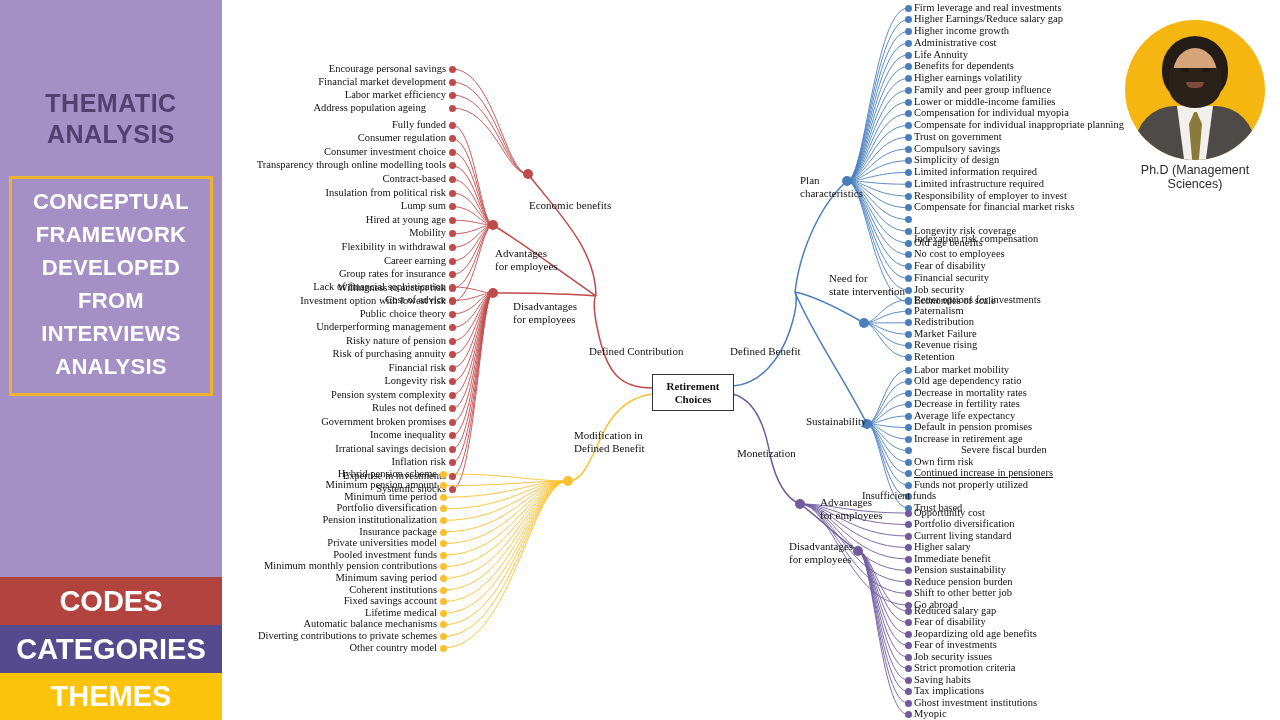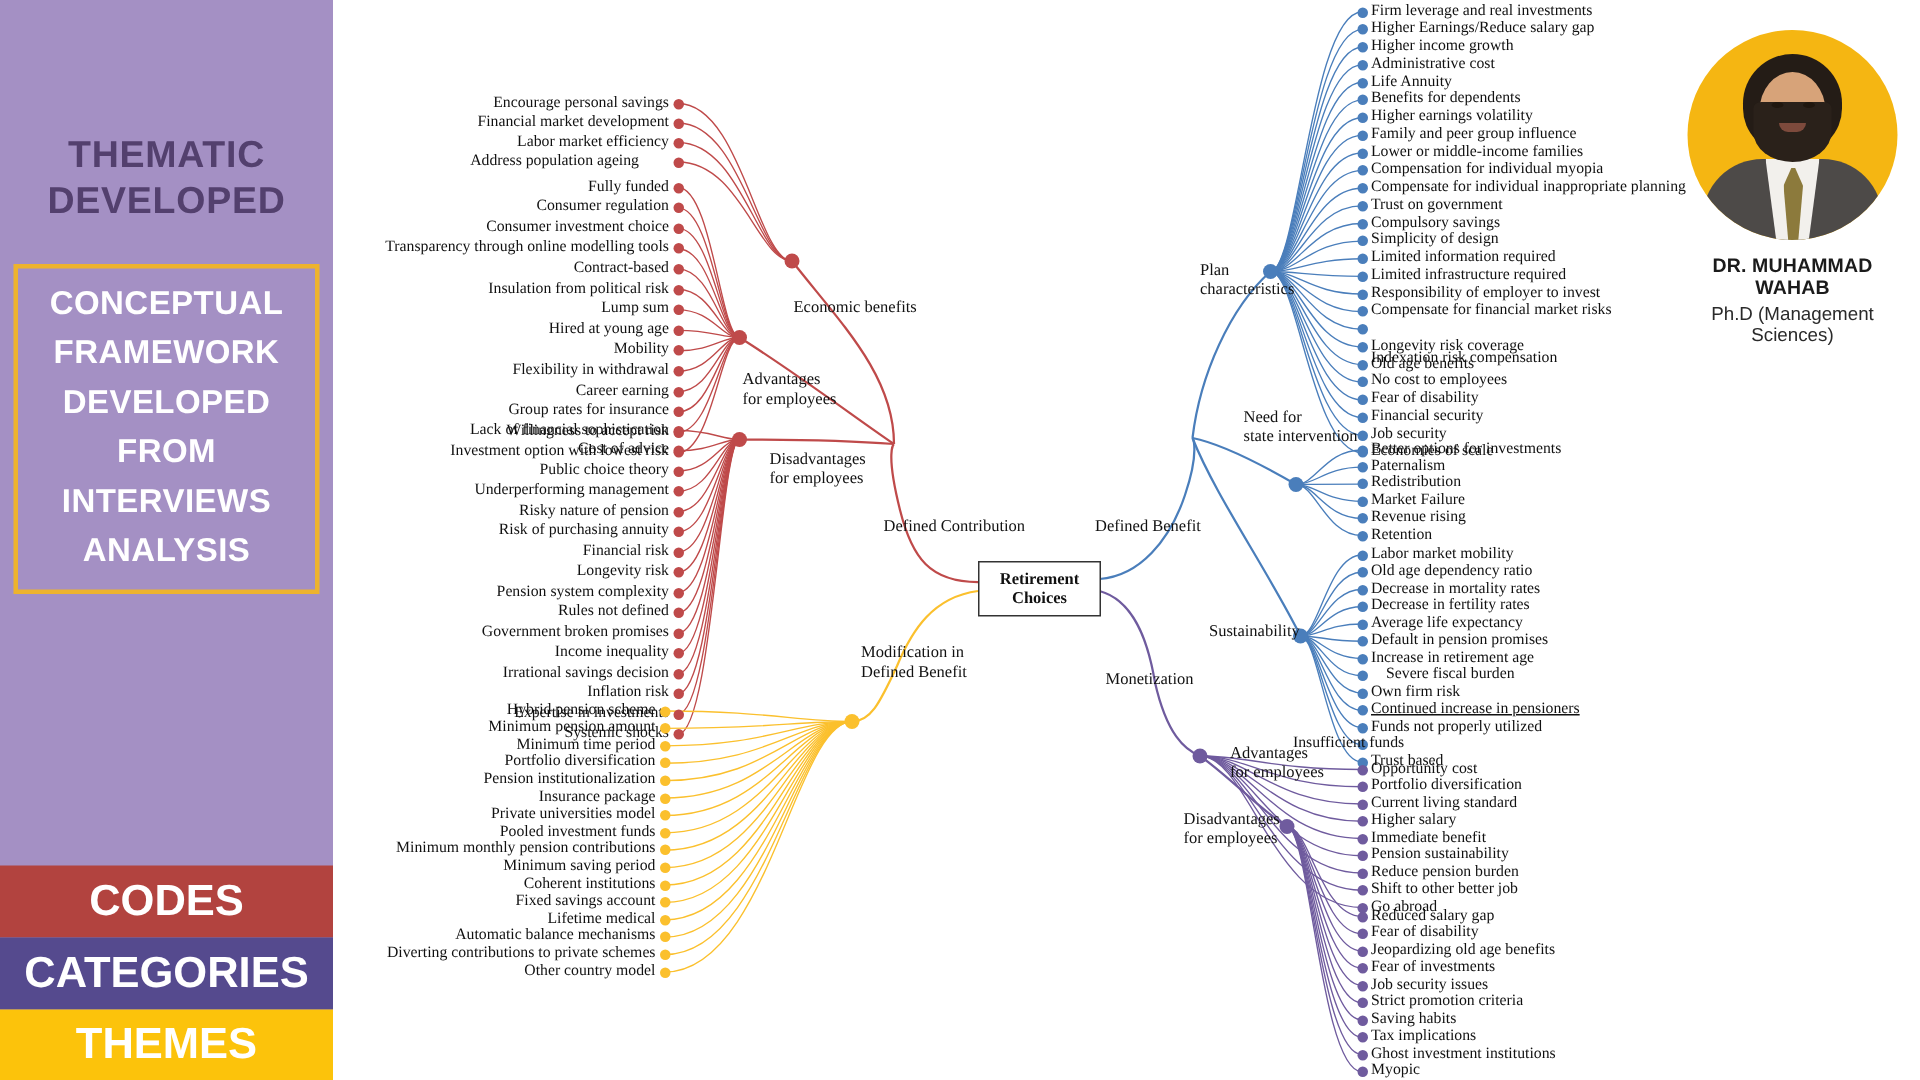--- a/index.html
+++ b/index.html
@@ -51,42 +51,41 @@
     border:1.4px solid #333;background:#fff;display:flex;align-items:center;
     justify-content:center;text-align:center;font-size:11px;font-weight:bold;
     line-height:13px;color:#111;}
 </style>
 </head>
 <body>
 
 <div id="root">
 
   <div class="sidebar">
-    <div class="thematic">THEMATIC DEVELOPED</div>
+    <div class="thematic">THEMATIC ANALYSIS</div>
     <div class="concept-box">
       <div class="txt">CONCEPTUAL FRAMEWORK DEVELOPED FROM INTERVIEWS ANALYSIS</div>
     </div>
     <div class="bar bar-codes">CODES</div>
     <div class="bar bar-categories">CATEGORIES</div>
     <div class="bar bar-themes">THEMES</div>
   </div>
 
   <div class="portrait-wrap">
     <div class="portrait">
       <div class="p-body"></div>
         <div class="p-shirt"></div>
         <div class="p-tie"></div>
       <div class="p-hair"></div>
         <div class="p-face"></div>
         <div class="p-beard"></div>
       <div class="p-eyeL"></div>
         <div class="p-eyeR"></div>
         <div class="p-mouth"></div>
     </div>
-    <div class="p-name">DR. MUHAMMAD WAHAB</div>
     <div class="p-degree">Ph.D (Management Sciences)</div>
   </div>
 
   <div id="map">
     <svg id="edges" width="1280" height="720" style="position:absolute;left:0;top:0;">
         <path d="M652,388 C620,388 608,372 600,340 C590,300 596,296 596,296" stroke="#bf4a4a" fill="none" stroke-width="1.5"></path>
         <path d="M596,296 C596,250 560,215 528,174" stroke="#bf4a4a" fill="none" stroke-width="1.5"></path>
         <path d="M596,296 C575,282 530,248 493,225" stroke="#bf4a4a" fill="none" stroke-width="1.5"></path>
         <path d="M596,296 C570,294 525,293 493,293" stroke="#bf4a4a" fill="none" stroke-width="1.5"></path>
         <path d="M652,394 C622,398 608,420 598,444 C586,470 580,481 568,481" stroke="#fbc02d" fill="none" stroke-width="1.5"></path>
@@ -390,21 +389,21 @@
         <div class="leaf-label leaf-right" style="left: 914px; top: 387.5px;">Decrease in mortality rates</div>
         <div style="position: absolute; left: 904.5px; top: 401px; width: 7px; height: 7px; border-radius: 50%; background: rgb(74, 126, 187);"></div>
         <div class="leaf-label leaf-right" style="left: 914px; top: 399px;">Decrease in fertility rates</div>
         <div style="position: absolute; left: 904.5px; top: 412.5px; width: 7px; height: 7px; border-radius: 50%; background: rgb(74, 126, 187);"></div>
         <div class="leaf-label leaf-right" style="left: 914px; top: 410.5px;">Average life expectancy</div>
         <div style="position: absolute; left: 904.5px; top: 424px; width: 7px; height: 7px; border-radius: 50%; background: rgb(74, 126, 187);"></div>
         <div class="leaf-label leaf-right" style="left: 914px; top: 422px;">Default in pension promises</div>
         <div style="position: absolute; left: 904.5px; top: 435.5px; width: 7px; height: 7px; border-radius: 50%; background: rgb(74, 126, 187);"></div>
         <div class="leaf-label leaf-right" style="left: 914px; top: 433.5px;">Increase in retirement age</div>
         <div style="position: absolute; left: 904.5px; top: 447px; width: 7px; height: 7px; border-radius: 50%; background: rgb(74, 126, 187);"></div>
-        <div class="leaf-label leaf-right" style="left: 924px; top: 445px;">Severe fiscal burden</div>
+        <div class="leaf-label leaf-right" style="left: 961px; top: 445px;">Severe fiscal burden</div>
         <div style="position: absolute; left: 904.5px; top: 458.5px; width: 7px; height: 7px; border-radius: 50%; background: rgb(74, 126, 187);"></div>
         <div class="leaf-label leaf-right" style="left: 914px; top: 456.5px;">Own firm risk</div>
         <div style="position: absolute; left: 904.5px; top: 470px; width: 7px; height: 7px; border-radius: 50%; background: rgb(74, 126, 187);"></div>
         <div class="leaf-label leaf-right" style="left: 914px; top: 468px; text-decoration: underline;">Continued increase in pensioners</div>
         <div style="position: absolute; left: 904.5px; top: 481.5px; width: 7px; height: 7px; border-radius: 50%; background: rgb(74, 126, 187);"></div>
         <div class="leaf-label leaf-right" style="left: 914px; top: 479.5px;">Funds not properly utilized</div>
         <div style="position: absolute; left: 904.5px; top: 493px; width: 7px; height: 7px; border-radius: 50%; background: rgb(74, 126, 187);"></div>
         <div class="leaf-label leaf-right" style="left: 862px; top: 491px;">Insufficient funds</div>
         <div style="position: absolute; left: 904.5px; top: 504.5px; width: 7px; height: 7px; border-radius: 50%; background: rgb(74, 126, 187);"></div>
         <div class="leaf-label leaf-right" style="left: 914px; top: 502.5px;">Trust based</div>

